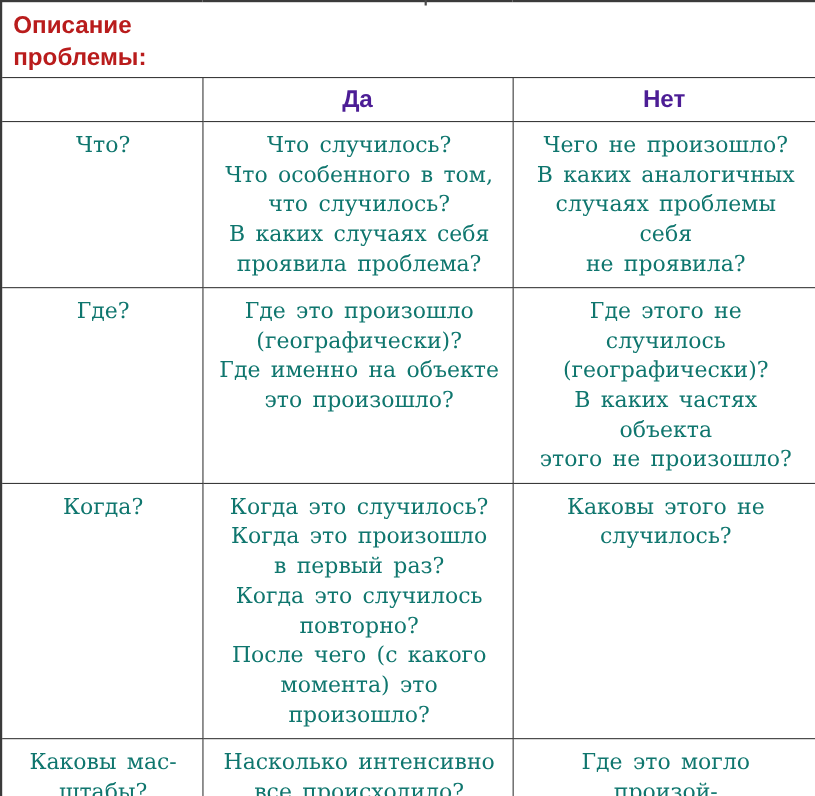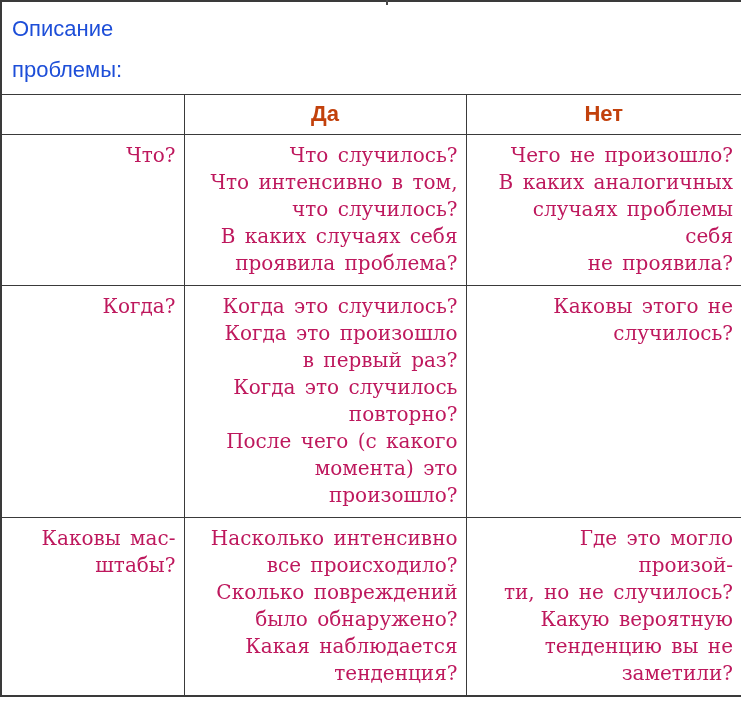--- a/index.html
+++ b/index.html
@@ -22,48 +22,48 @@
   }
   table.desc-table td, table.desc-table th {
     border: 1.5px solid #3a3a3a;
     vertical-align: top;
     box-sizing: border-box;
     margin: 0;
   }
   
   td.title-cell {
     font-family: "Liberation Sans", sans-serif;
-    font-weight: normal;
+    font-weight: bold;
     font-size: 22px;
-    line-height: 41px;
-    color: #1d4ed8;
+    line-height: 29px;
+    color: #b91c1c;
     padding: 6px 10px 4px 10px;
     white-space: pre-line;
     text-align: left;
   }
   
   tr.header-row th {
     font-family: "Liberation Sans", sans-serif;
     font-weight: bold;
     font-size: 22px;
-    color: #c2410c;
+    color: #4c1d95;
     text-align: center;
     vertical-align: middle;
     padding: 2px 0 4px 0;
   }
   
   td.body-cell, td.label-cell {
     font-family: "DejaVu Serif", "Liberation Serif", serif;
     font-size: 20px;
     line-height: 27px;
-    color: #be185d;
+    color: #0f766e;
     white-space: pre-line;
     word-spacing: 3px;
     padding: 7px 8px 8px 11px;
-    text-align: right;
+    text-align: center;
   }
   td.label-cell { padding-left: 10px; }
   tr.r-title  { height: 63px; }
   tr.r-head   { height: 40px; }
   tr.r-what   { height: 142px; }
   tr.r-where  { height: 116px; }
   tr.r-when   { height: 190px; }
   tr.r-scale  { height: 167px; }
   
   .top-tick {
@@ -96,30 +96,41 @@
 
     <tr class="r-head header-row">
       <td class="label-cell"></td>
       <th>Да</th>
       <th>Нет</th>
     </tr>
 
     <tr class="r-what">
       <td class="label-cell">Что?</td>
       <td class="body-cell">Что случилось?
-Что интенсивно в том,
+Что особенного в том,
 что случилось?
 В каких случаях себя
 проявила проблема?</td>
       <td class="body-cell">Чего не произошло?
 В каких аналогичных
 случаях проблемы себя
 не проявила?</td>
     </tr>
 
+    <tr class="r-where">
+      <td class="label-cell">Где?</td>
+      <td class="body-cell">Где это произошло
+(географически)?
+Где именно на объекте
+это произошло?</td>
+      <td class="body-cell">Где этого не случилось
+(географически)?
+В каких частях объекта
+этого не произошло?</td>
+    </tr>
 
     <tr class="r-when">
       <td class="label-cell">Когда?</td>
       <td class="body-cell">Когда это случилось?
 Когда это произошло
 в первый раз?
 Когда это случилось
 повторно?
 После чего (с какого
 момента) это произошло?</td>

